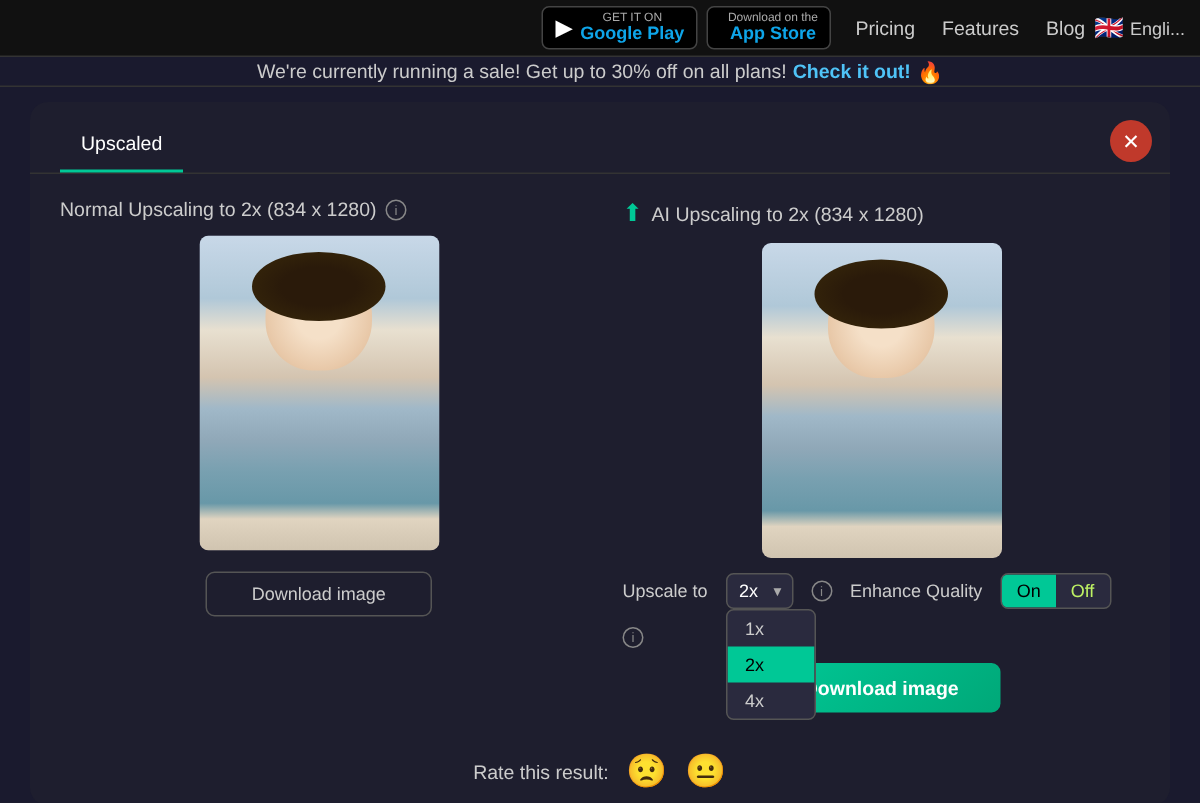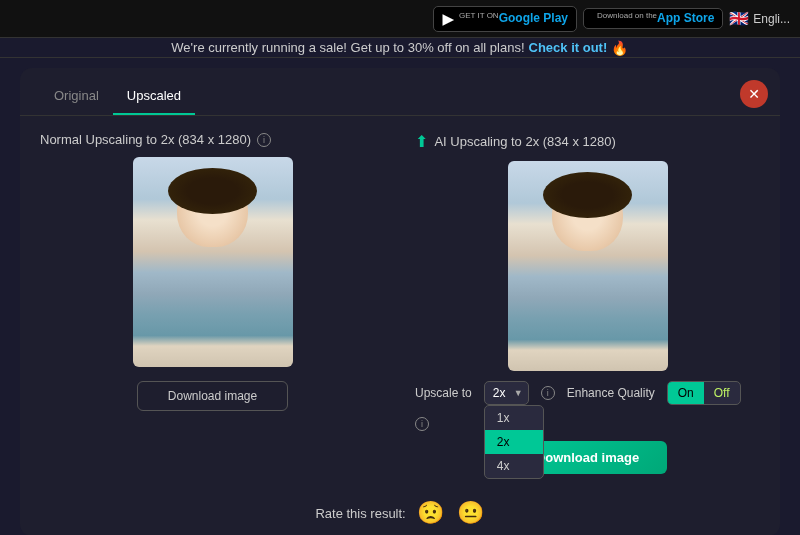--- a/index.html
+++ b/index.html
@@ -33,20 +33,21 @@
       padding: 3px 8px;
       cursor: pointer;
       color: #fff;
       font-size: 11px;
     }
     .store-btn .store-icon {
       font-size: 15px;
     }
     .store-btn .store-text {
       display: flex;
+      flex-direction: column;
       line-height: 1.1;
     }
     .store-btn .store-sub {
       font-size: 8px;
       color: #aaa;
     }
     .store-btn .store-name {
       font-size: 12px;
       font-weight: 600;
       color: #0ea5e9;
@@ -377,37 +378,41 @@
       <span class="store-name">Google Play</span>
     </span>
   </button>
   <button class="store-btn">
     <span class="store-icon"></span>
     <span class="store-text">
       <span class="store-sub">Download on the</span>
       <span class="store-name">App Store</span>
     </span>
   </button>
+  <div class="nav-links">
+    <a class="nav-link">Pricing</a>
+    <a class="nav-link">Features</a>
+    <a class="nav-link">Blog</a>
+  </div>
   <div class="nav-lang">
     <span class="flag">🇬🇧</span>
     <span>Engli...</span>
   </div>
 </nav>
 
 <div class="sale-banner">
   <span>We're currently running a sale! Get up to 30% off on all plans!</span>
   <span class="sale-link">Check it out!</span>
   <span class="fire-emoji">🔥</span>
 </div>
 
 <div class="modal">
   <button class="close-btn">✕</button>
 
   <div class="tabs">
-    <div class="tab">Original</div>
     <div class="tab active">Upscaled</div>
   </div>
 
   <div class="content">
 
     <div class="panel">
       <div class="panel-header">
         <span class="panel-title">Normal Upscaling to 2x (834 x 1280)</span>
         <div class="info-icon">i</div>
       </div>

